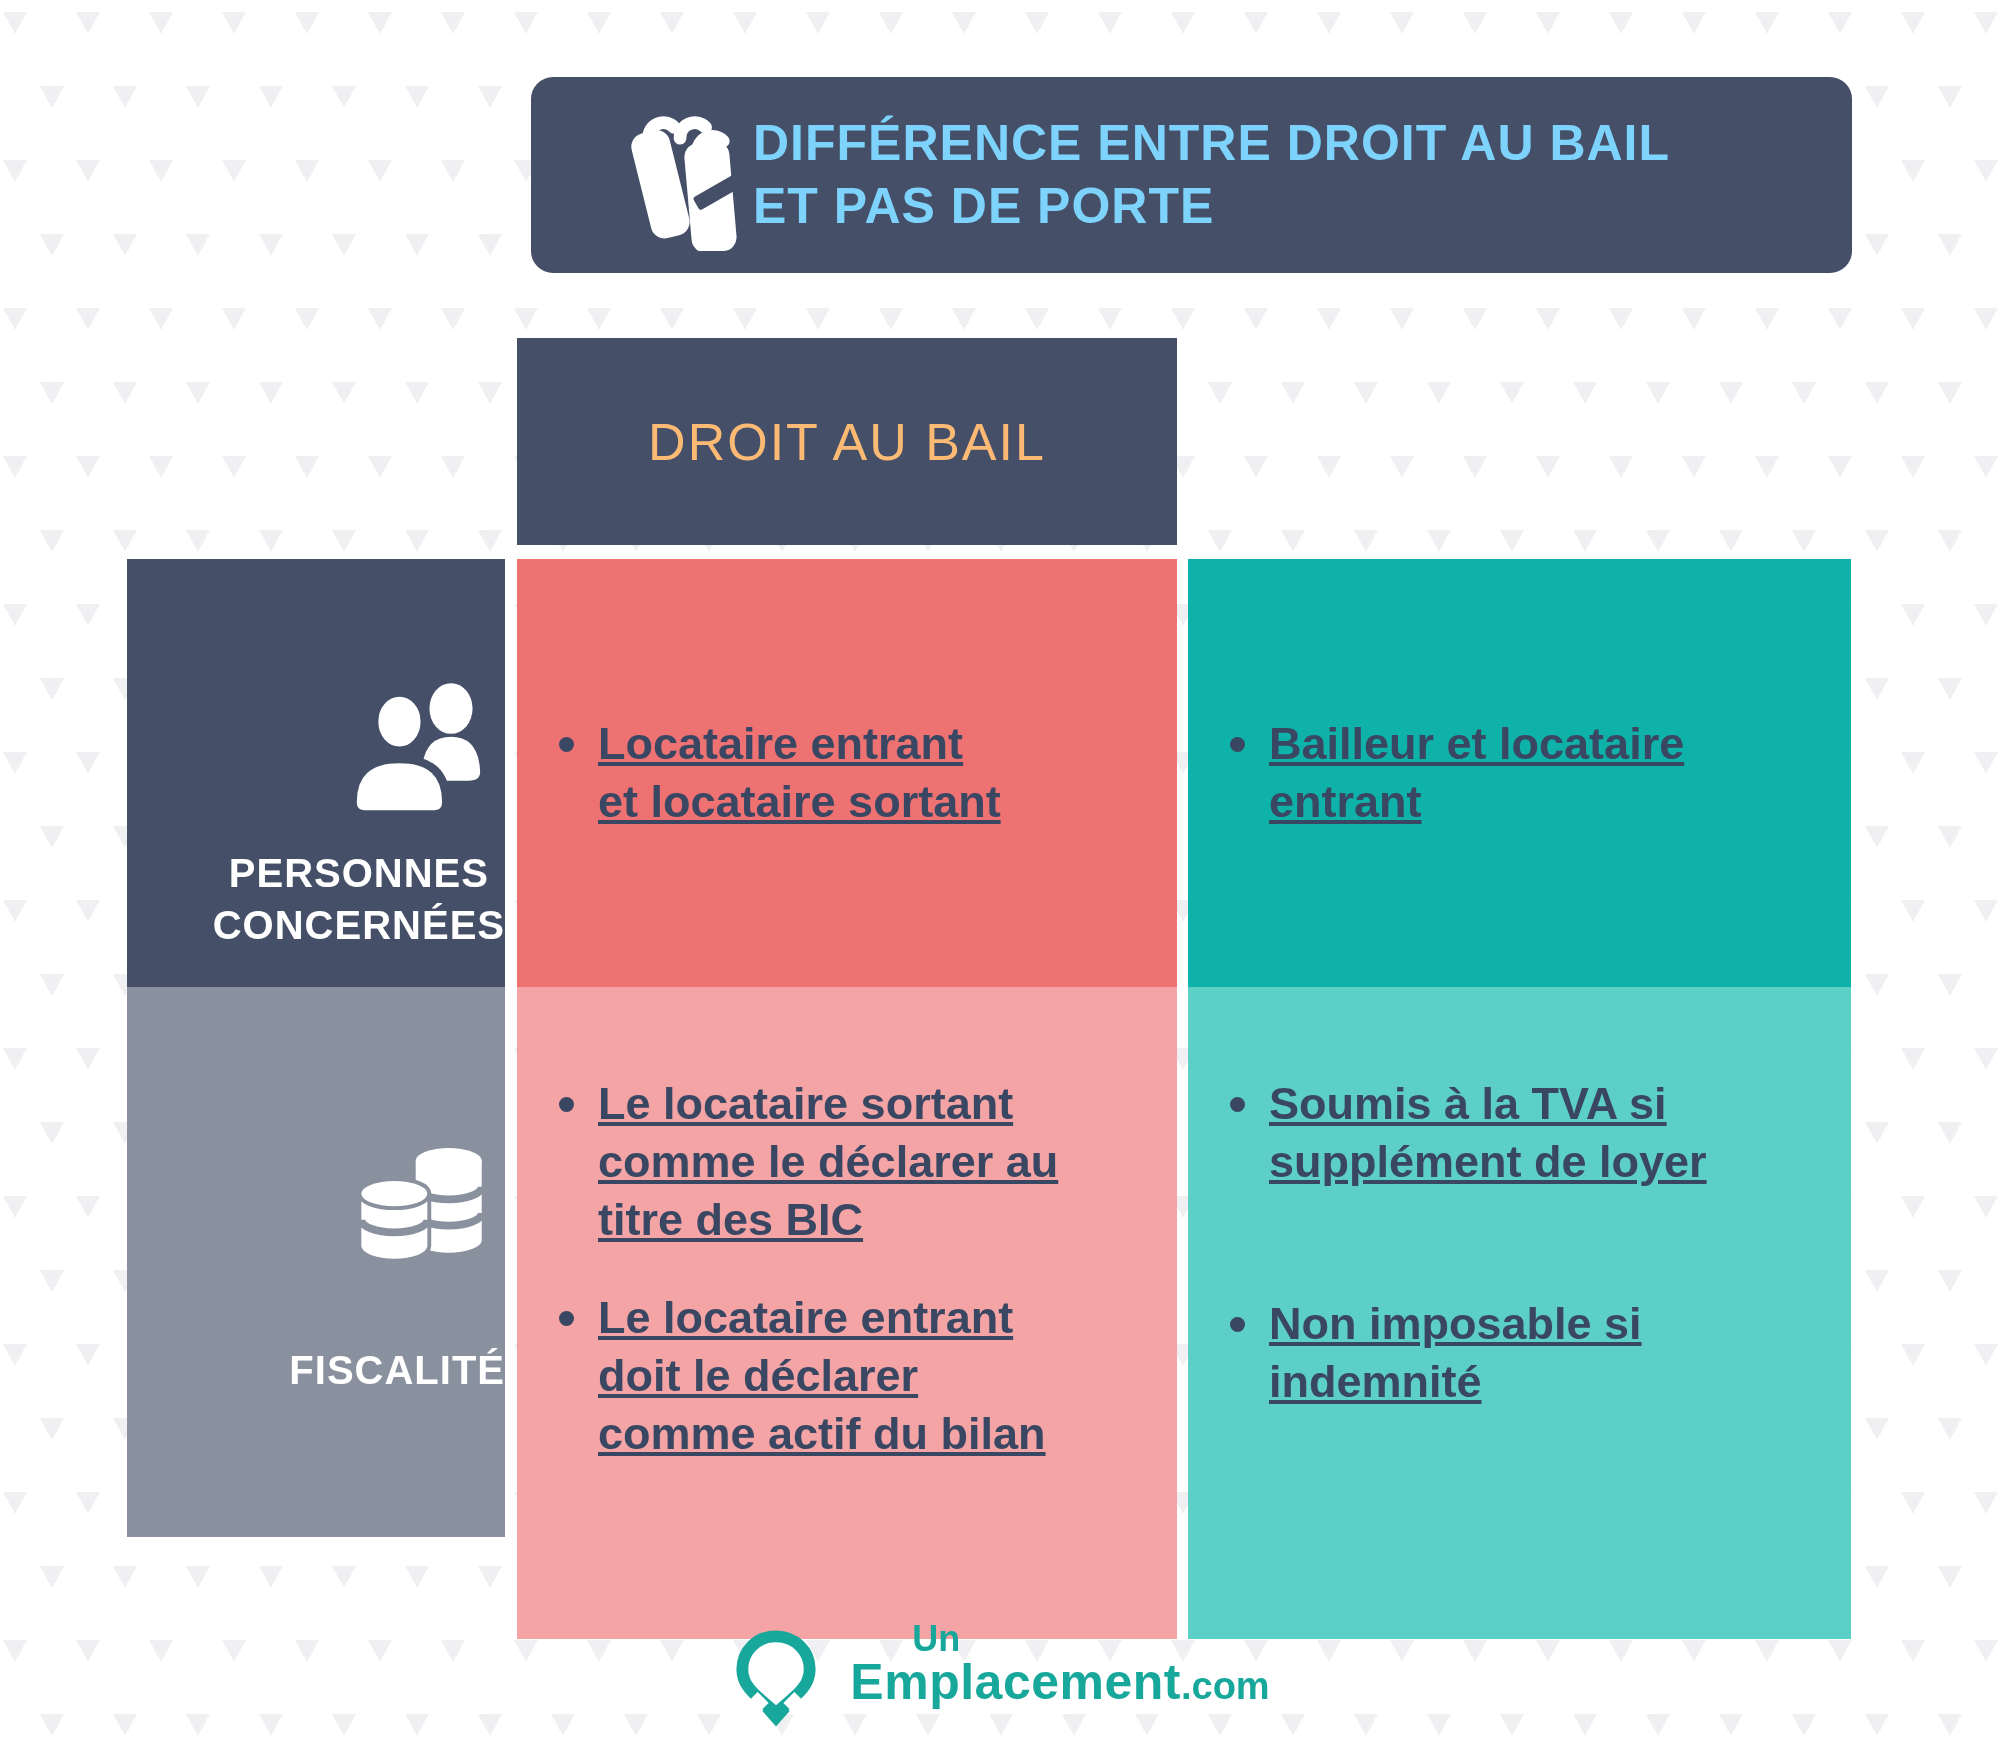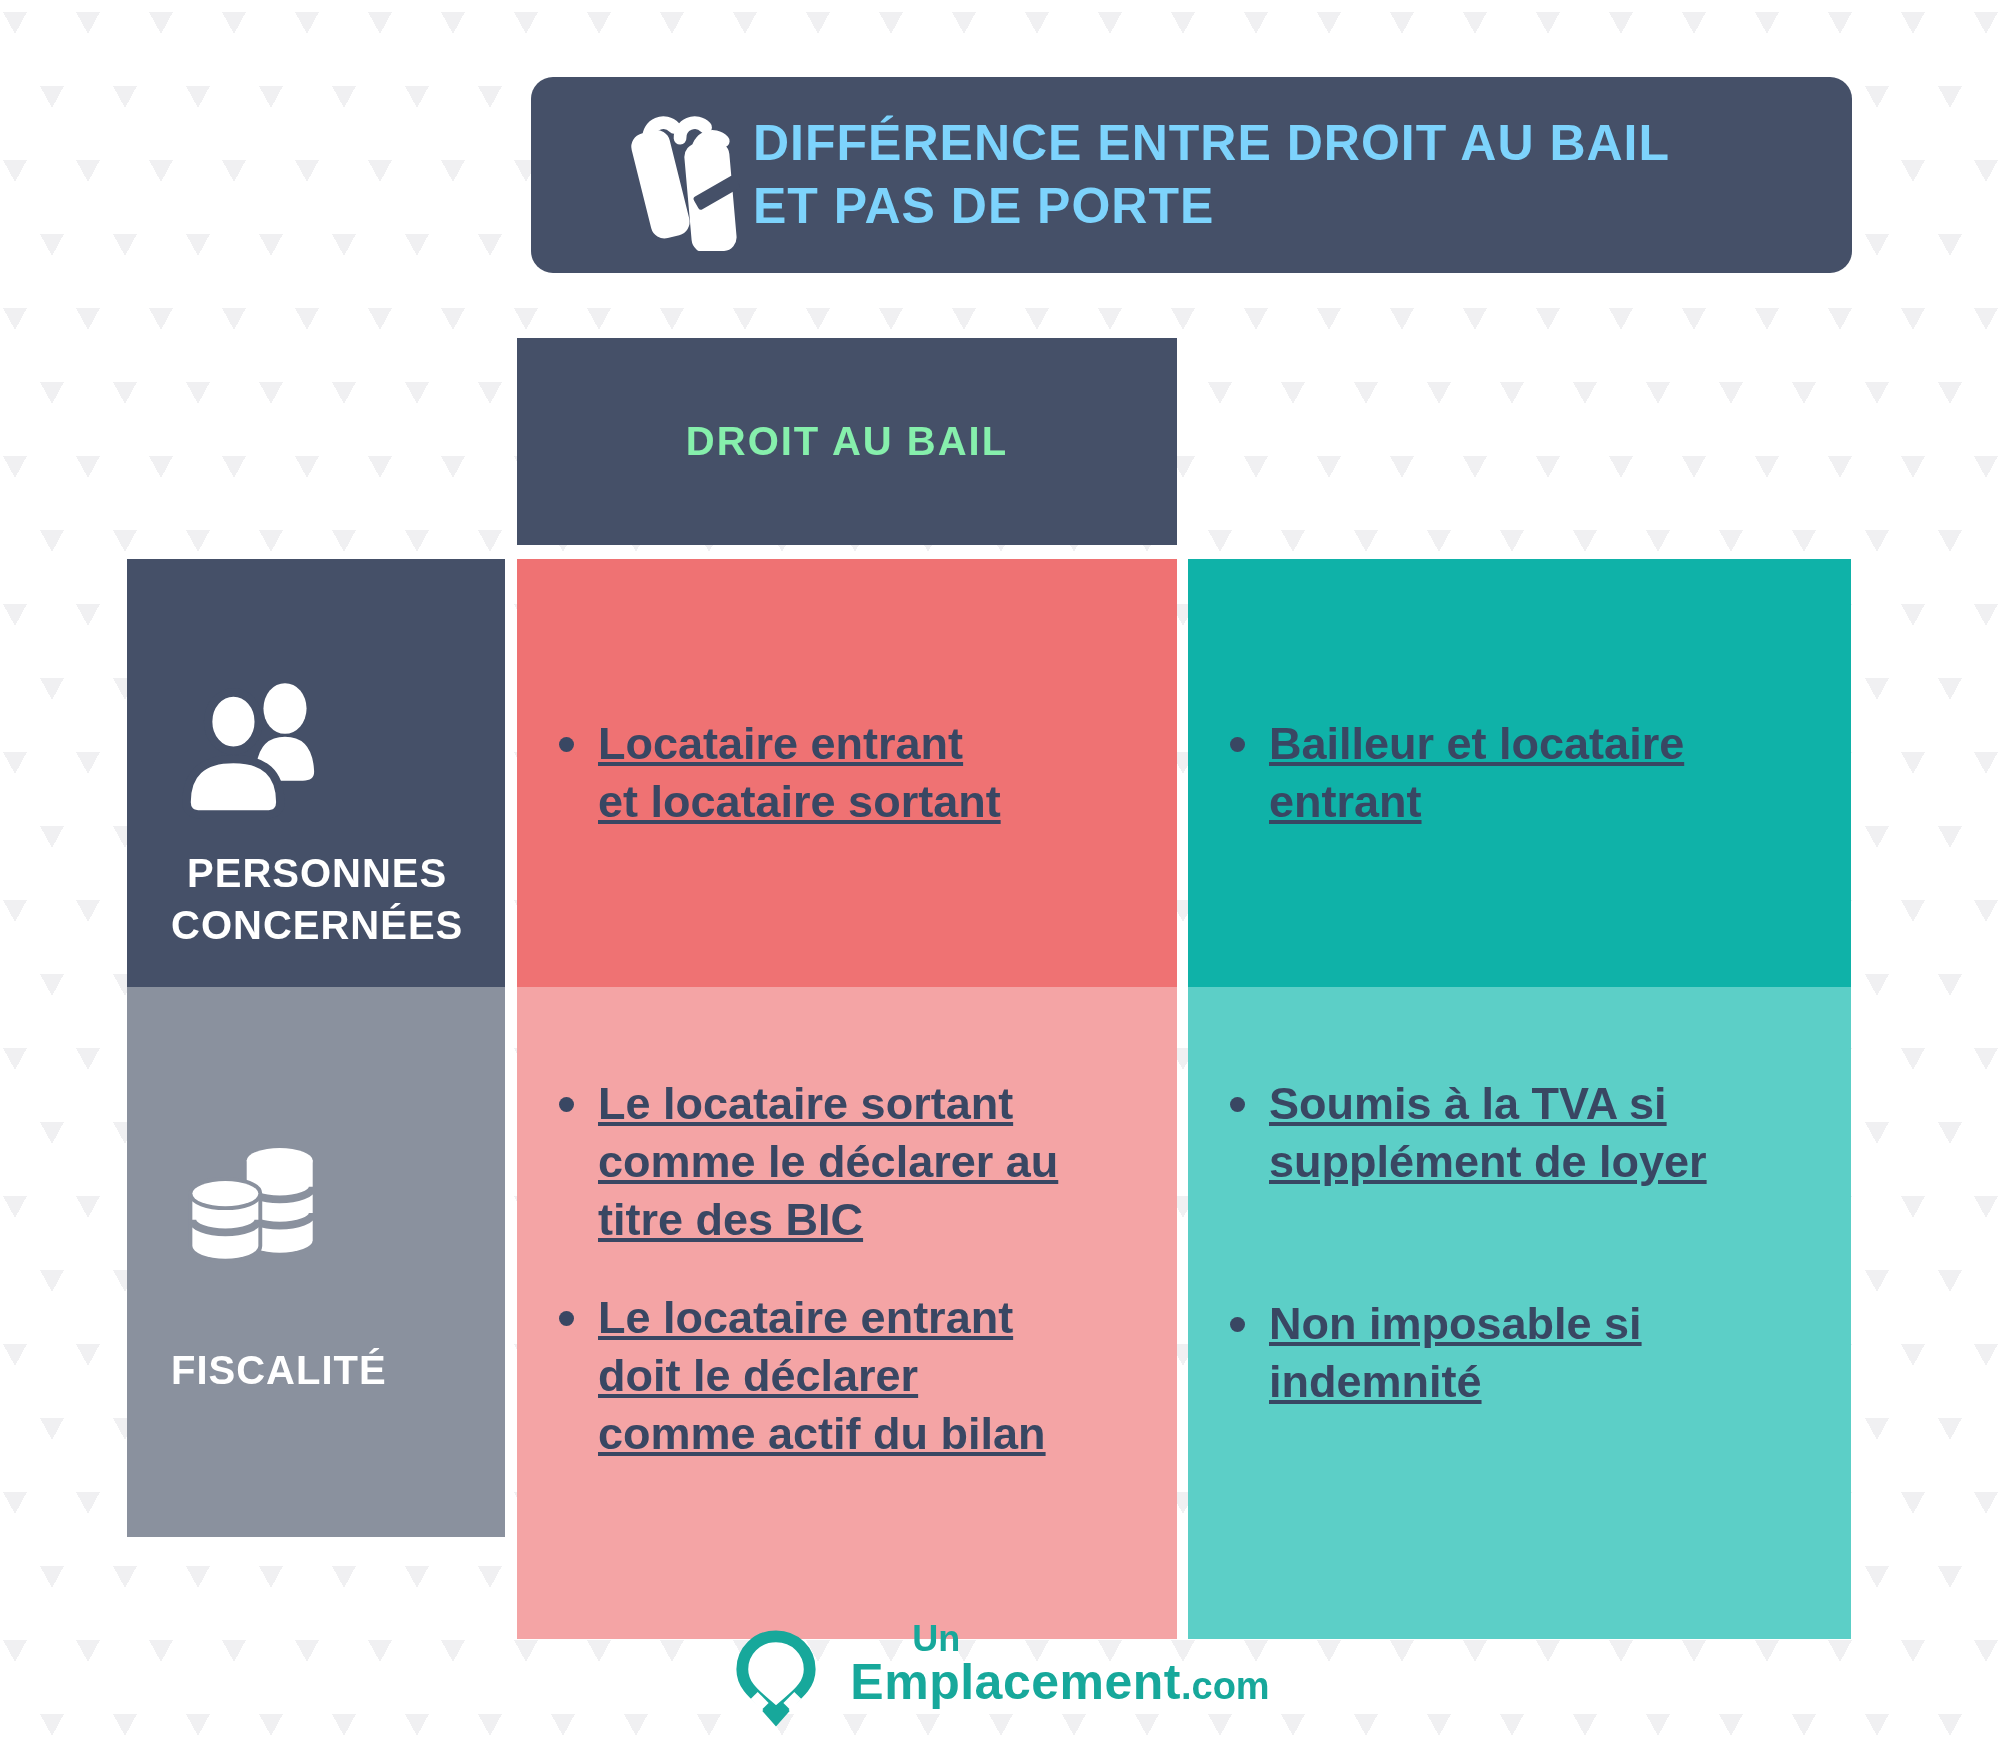--- a/index.html
+++ b/index.html
@@ -25,29 +25,29 @@
   }
   .banner-icon{margin-left:84px;width:138px;height:152px;flex:none;}
   .banner-title{
     flex:1;margin:0;text-align:left;color:#7dd3fc;font-weight:bold;
     font-size:50px;line-height:63px;letter-spacing:1px;
   }
   .line{display:block;}
   
   .col-head{
     position:absolute;top:338px;height:207px;background:var(--navy,#455068);
-    color:#86efac;font-weight:bold;font-size:40px;letter-spacing:2px;
+    color:#fdba74;font-weight:normal;font-size:52px;letter-spacing:2px;
     display:flex;align-items:center;justify-content:center;text-align:center;
   }
   .col-head-1{left:517px;width:660px;}
   .col-head-2{left:1188px;width:663px;}
   
   .row-label{
     position:absolute;left:127px;width:378px;color:#fff;
-    display:flex;flex-direction:column;align-items:flex-start;text-align:center;
+    display:flex;flex-direction:column;align-items:flex-end;text-align:center;
     font-weight:bold;font-size:40px;line-height:52px;letter-spacing:1px;padding-left:44px;
   }
   .row-label-1{top:559px;height:428px;background:var(--navy,#455068);justify-content:flex-end;padding-bottom:36px;box-sizing:border-box;}
   .row-label-1 .label-icon{width:168px;height:150px;margin-bottom:26px;}
   .row-label-2{top:987px;height:550px;background:var(--gray,#8a919e);justify-content:center;box-sizing:border-box;}
   .row-label-2 .label-icon{width:165px;height:170px;margin-bottom:45px;}
   
   .cell{
     position:absolute;display:flex;flex-direction:column;box-sizing:border-box;
     color:var(--text,#394763);font-weight:bold;font-size:45px;line-height:58px;

